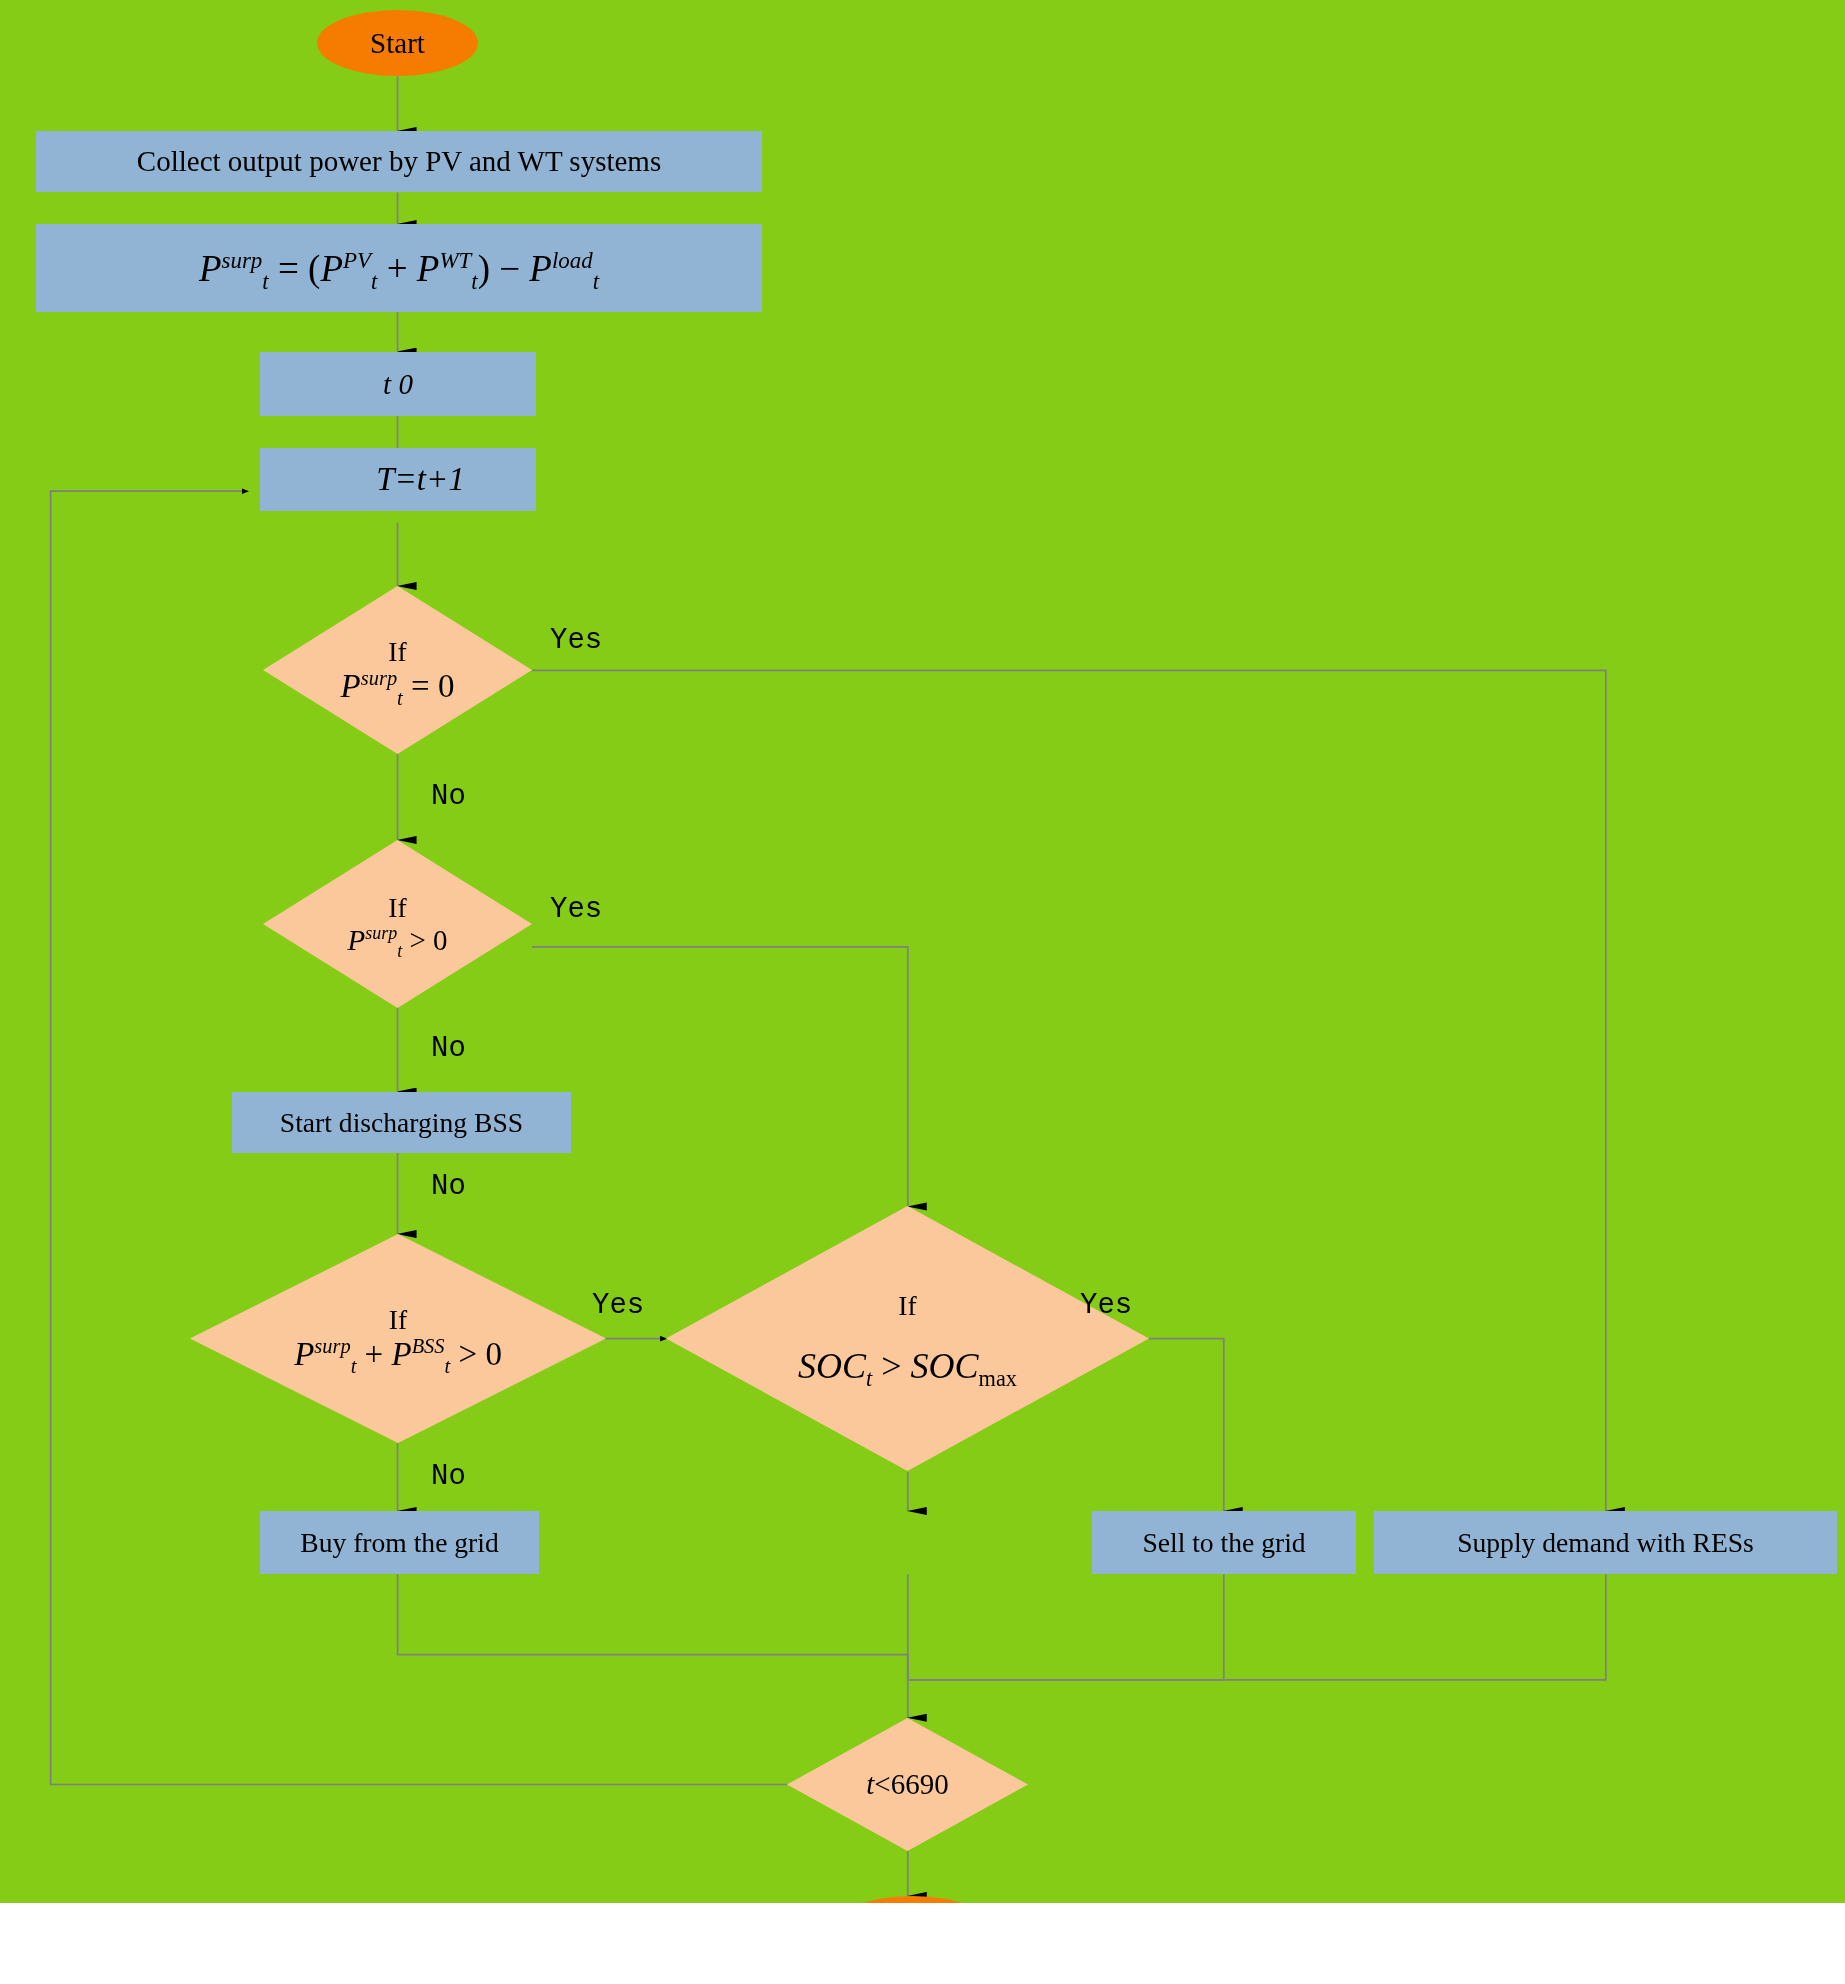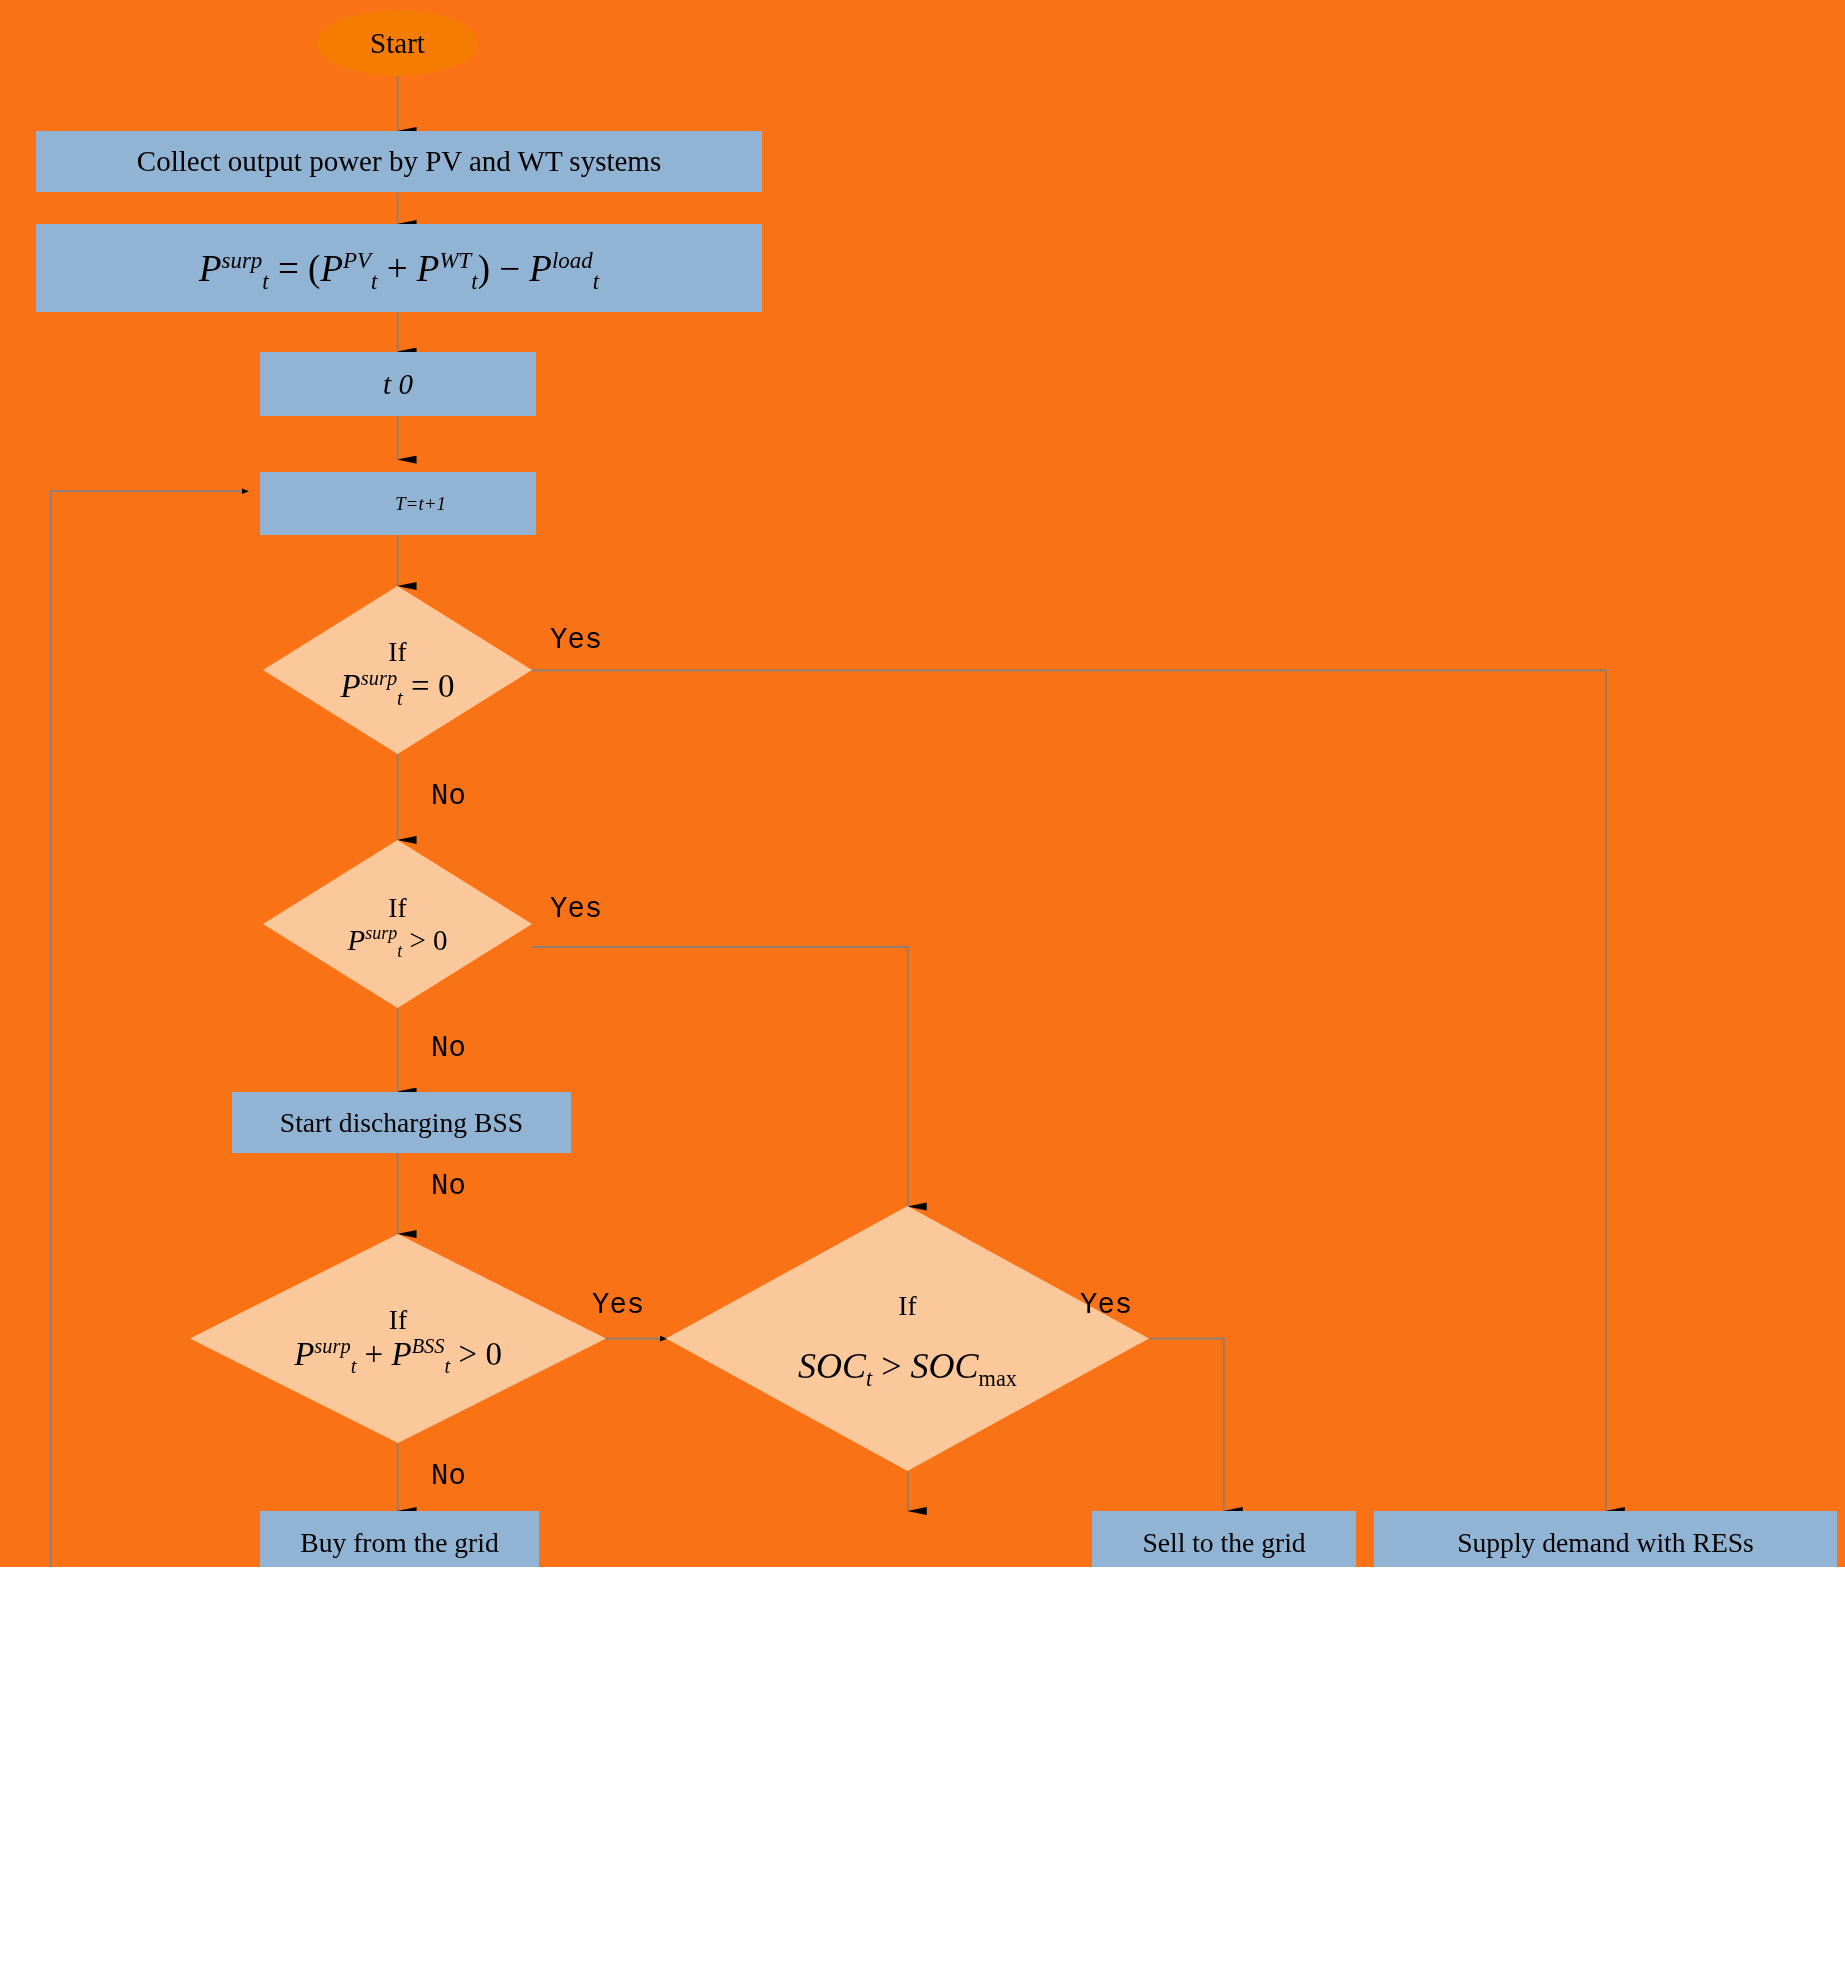--- a/index.html
+++ b/index.html
@@ -1,17 +1,17 @@
 <!DOCTYPE html>
 <html style="font-size:9.2px"><head>
 <meta charset="utf-8">
 <style>
   html,body{margin:0;padding:0;background:#ffffff;}
   body{font-family:"Liberation Serif", serif;}
-  #canvas{position:relative;width:1846px;height:1567px;background:#f97316;overflow:hidden;}
+  #canvas{position:relative;width:1846px;height:1903px;background:#84cc16;overflow:hidden;}
   svg.wires{position:absolute;left:0;top:0;width:1846px;height:1985px;pointer-events:none;}
   .node{position:absolute;box-sizing:border-box;display:flex;align-items:center;justify-content:center;text-align:center;}
   .proc{background:#92b4d4;color:#000;}
   .term{background:#f57c00;color:#000;border-radius:50%;}
   .dia-wrap{position:absolute;}
   .dia-shape{position:absolute;left:0;top:0;width:100%;height:100%;background:#fbc89b;
     clip-path:polygon(50% 0%,100% 50%,50% 100%,0% 50%);}
   .dia-text{position:absolute;left:0;top:0;width:100%;height:100%;display:flex;
     flex-direction:column;align-items:center;justify-content:center;text-align:center;color:#000;}
   .lbl{position:absolute;color:#000;font-family:Liberation Mono, monospace;white-space:nowrap;}
@@ -102,21 +102,21 @@
       <span>P</span><sup class="sp">WT</sup><sub class="sb">t</sub><span style="font-style:normal">)</span>
       <span style="font-style:normal">−</span>
       <span>P</span><sup class="sp">load</sup><sub class="sb">t</sub>
     </span>
   </div>
 
   <div class="node proc" style="left:260px;top:352px;width:276px;height:64px;font-size:29px;">
     <span class="mth">t  0</span>
   </div>
 
-  <div class="node proc" style="left:260px;top:472px;width:276px;height:63px;font-size:19px;padding-left:45px;">
+  <div class="node proc" style="left:260px;top:448px;width:276px;height:63px;font-size:33px;padding-left:45px;">
     <span class="mth">T=t+1</span>
   </div>
 
   <div class="dia-wrap" style="left:263px;top:586px;width:269px;height:168px;">
     <div class="dia-shape"></div>
     <div class="dia-text" style="font-size:27.6px;">
       <span class="ifw">If</span>
       <span class="mth eq" style="font-size:33px;">
         <span>P</span><sup class="sp">surp</sup><sub class="sb">t</sub>
         <span style="font-style:normal">=</span>

